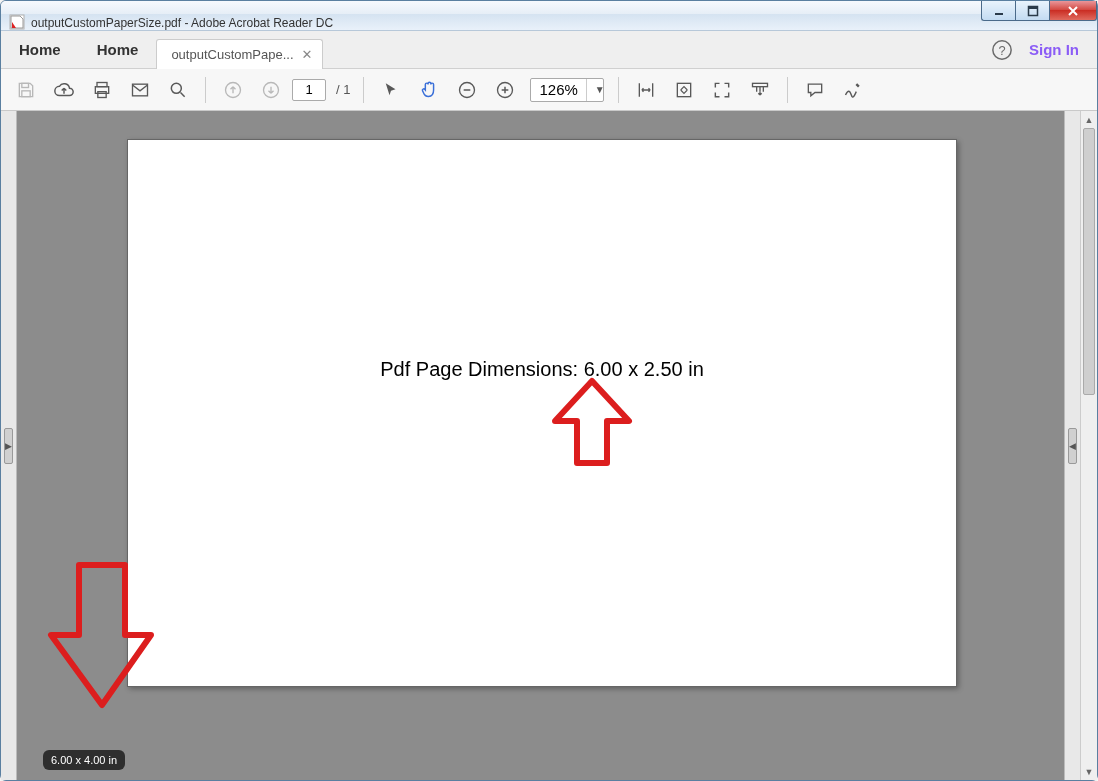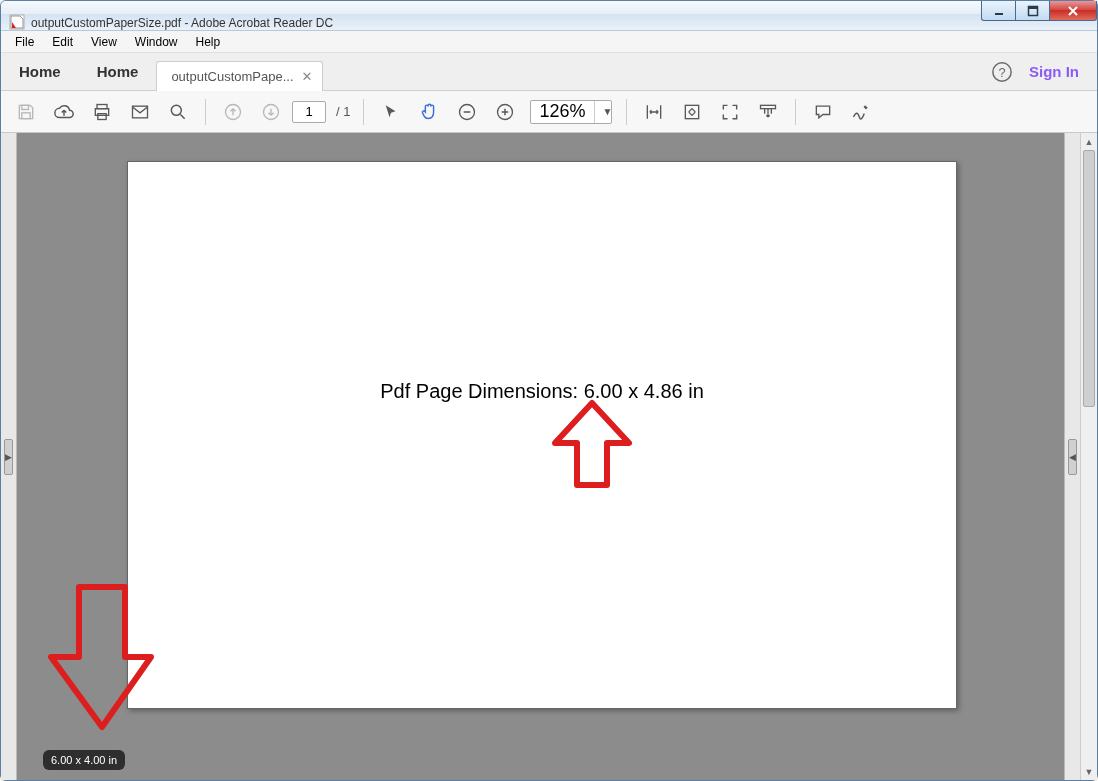--- a/index.html
+++ b/index.html
@@ -39,21 +39,21 @@
   .tabbar .spacer { flex:1; }
   .signin-area { display:flex; align-items:center; gap:16px; padding-right:18px;}
   .signin { font-size:15px; font-weight:600; color:#8b5cf6; cursor:pointer;}
   .toolbar { height:42px; background:#f7f7f7; border-bottom:1px solid #c9c9c9; display:flex; align-items:center; padding:0 8px; gap:4px;}
   .tb-btn { width:34px; height:34px; display:flex; align-items:center; justify-content:center; cursor:pointer; border-radius:2px; color:#595959;}
   .tb-btn.disabled { color:#b8b8b8; cursor:default;}
   .sep { width:1px; height:26px; background:#ccc; margin:0 6px;}
   .page-input { width:34px; height:22px; text-align:center; border:1px solid #aaa; font-size:13px; border-radius:2px;}
   .page-total { font-size:13px; color:#555; padding:0 3px 0 6px;}
   .zoom-box { display:flex; align-items:center; border:1px solid #aaa; height:24px; border-radius:2px; background:#fff; margin:0 4px;}
-  .zoom-box span { padding:0 8px; font-size:18px;}
+  .zoom-box span { padding:0 8px; font-size:15px;}
   .zoom-box .dd { width:16px; text-align:center; border-left:1px solid #ccc; font-size:10px; color:#555; cursor:pointer; line-height:22px;}
 
   .content-area { flex:1; display:flex; position:relative; background:#8c8c8c;}
   .left-flyout, .right-flyout { width:16px; background:#e8e8e8; display:flex; align-items:center; justify-content:center; border-right:1px solid #bbb;}
   .right-flyout { border-right:none; border-left:1px solid #bbb;}
   .flyout-handle { width:9px; height:36px; background:#d0d0d0; border:1px solid #999; border-radius:2px; display:flex; align-items:center; justify-content:center; font-size:9px; color:#555; cursor:pointer;}
   .doc-viewport { flex:1; position:relative; overflow:hidden;}
   .page { position:absolute; left:110px; top:28px; width:830px; height:548px; background:#fff; border:1px solid #666; box-shadow:2px 2px 5px rgba(0,0,0,0.3);}
   .page-text { position:absolute; left:50%; top:218px; transform:translateX(-50%); font-size:20px; font-family: Arial, sans-serif; color:#000;}
   .v-scrollbar { width:17px; background:#efefef; border-left:1px solid #ccc; position:relative;}
@@ -93,27 +93,20 @@
           </svg>
         </div>
       <div class="win-btn close">
           <svg width="14" height="14" viewBox="0 0 14 14">
             <path d="M3 3 L11 11 M11 3 L3 11" stroke="#fff" stroke-width="2"></path>
           </svg>
         </div>
     </div>
   </div>
 
-  <div class="menubar">
-    <span>File</span>
-    <span>Edit</span>
-    <span>View</span>
-    <span>Window</span>
-    <span>Help</span>
-  </div>
 
   <div class="tabbar">
     <div class="big-tab" style="font-weight:600;">Home</div>
     <div class="big-tab" style="font-weight:600;">Home</div>
     <div class="doc-tab">
       <span>outputCustomPape...</span>
       <span class="x">✕</span>
     </div>
     <div class="spacer"></div>
     <div class="signin-area">
@@ -238,21 +231,21 @@
         </svg>
       </div>
   </div>
 
   <div class="content-area">
     <div class="left-flyout">
       <div class="flyout-handle">▶</div>
     </div>
     <div class="doc-viewport">
       <div class="page">
-        <div class="page-text">Pdf Page Dimensions: 6.00 x 4.86 in</div>
+        <div class="page-text">Pdf Page Dimensions: 6.00 x 2.50 in</div>
       </div>
 
       <svg class="annot-arrow" style="left:530px; top:264px;" width="90" height="100" viewBox="0 0 90 100">
         <path d="M45 6 L82 46 L60 46 L60 88 L30 88 L30 46 L8 46 Z" fill="none" stroke="#dc1e1e" stroke-width="6" stroke-linejoin="round"></path>
       </svg>
       <svg class="annot-arrow" style="left:22px; top:444px;" width="120" height="160" viewBox="0 0 120 160">
         <path d="M40 10 L86 10 L86 80 L112 80 L63 150 L12 80 L40 80 Z" fill="none" stroke="#dc1e1e" stroke-width="6" stroke-linejoin="round"></path>
       </svg>
 
       <div class="status-tooltip">6.00 x 4.00 in</div>

